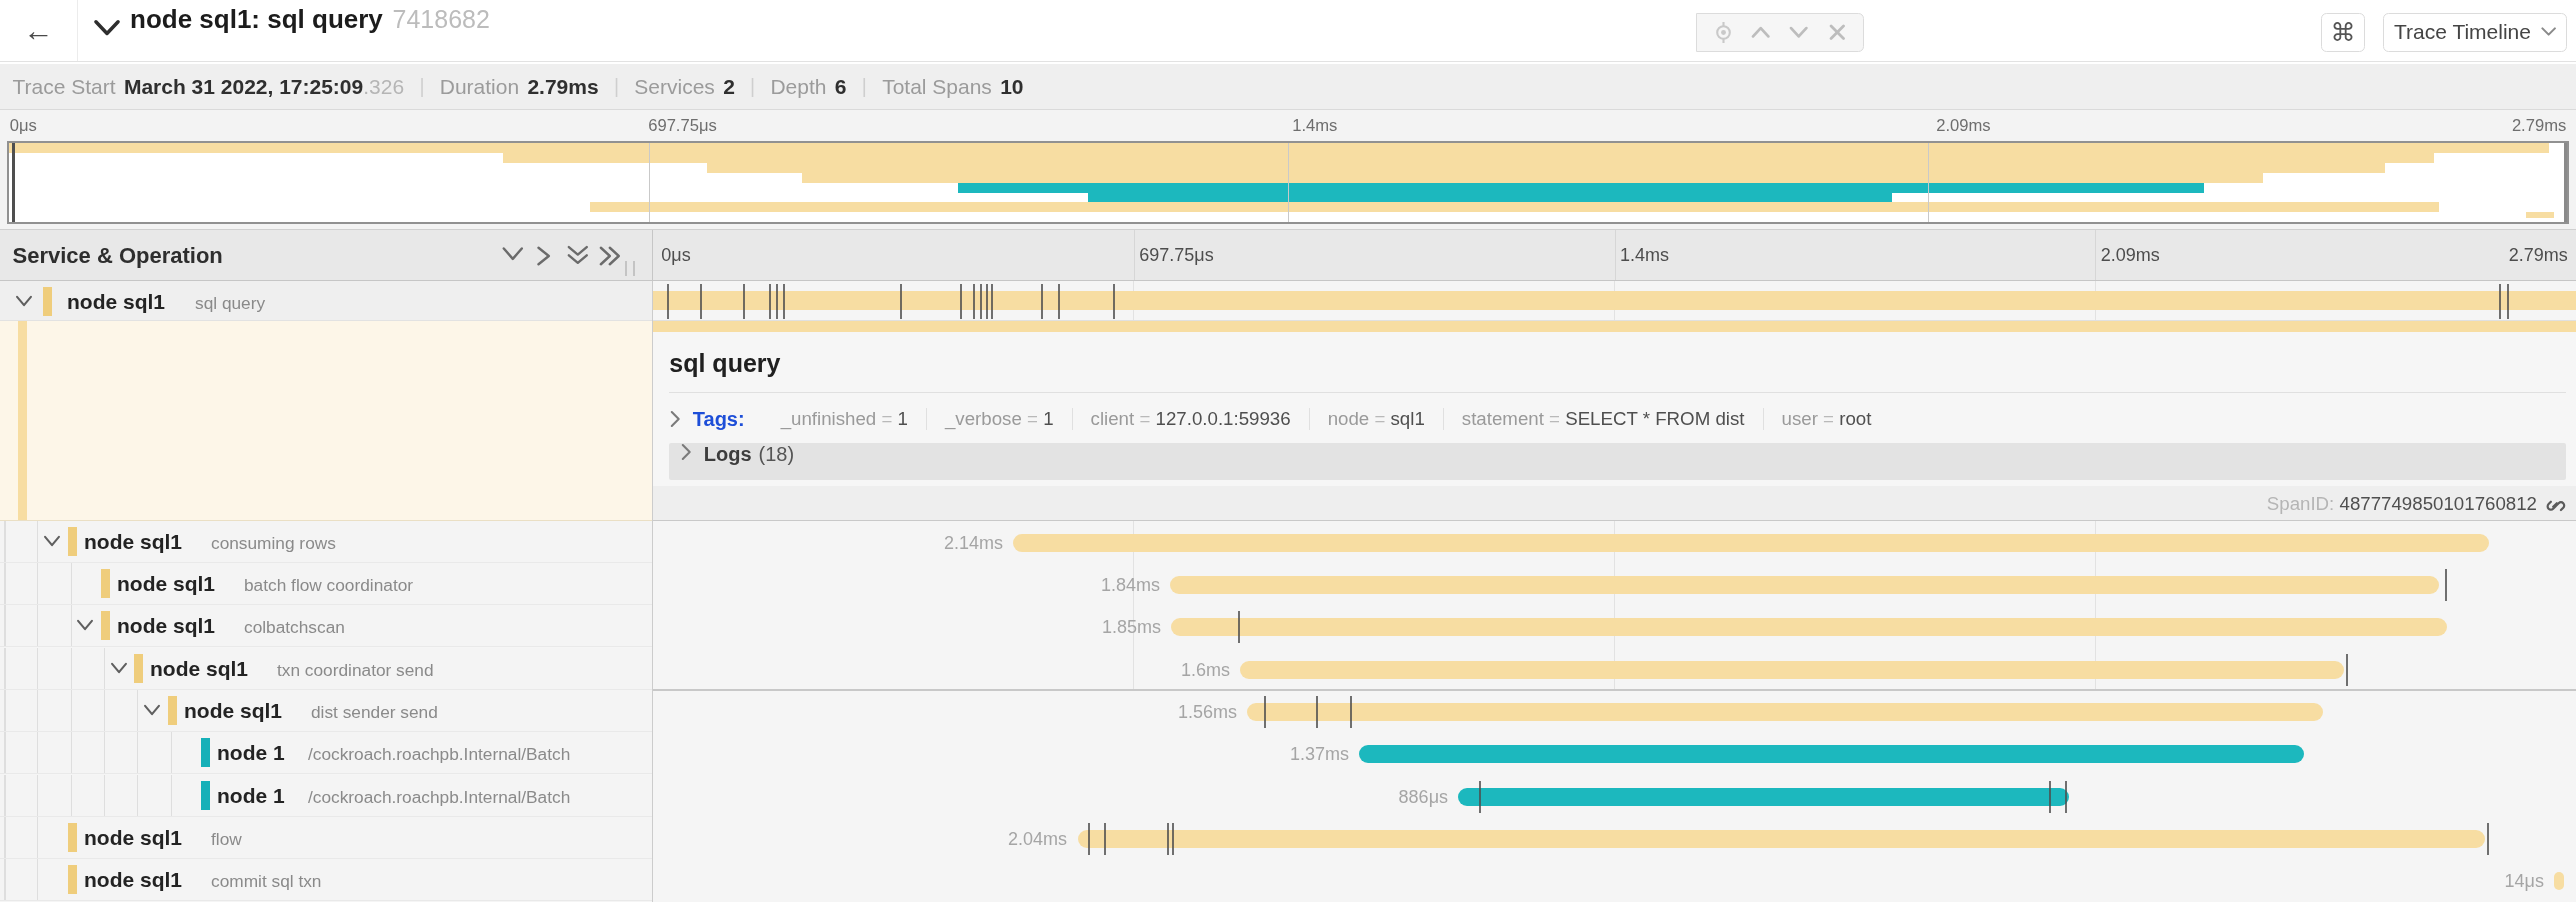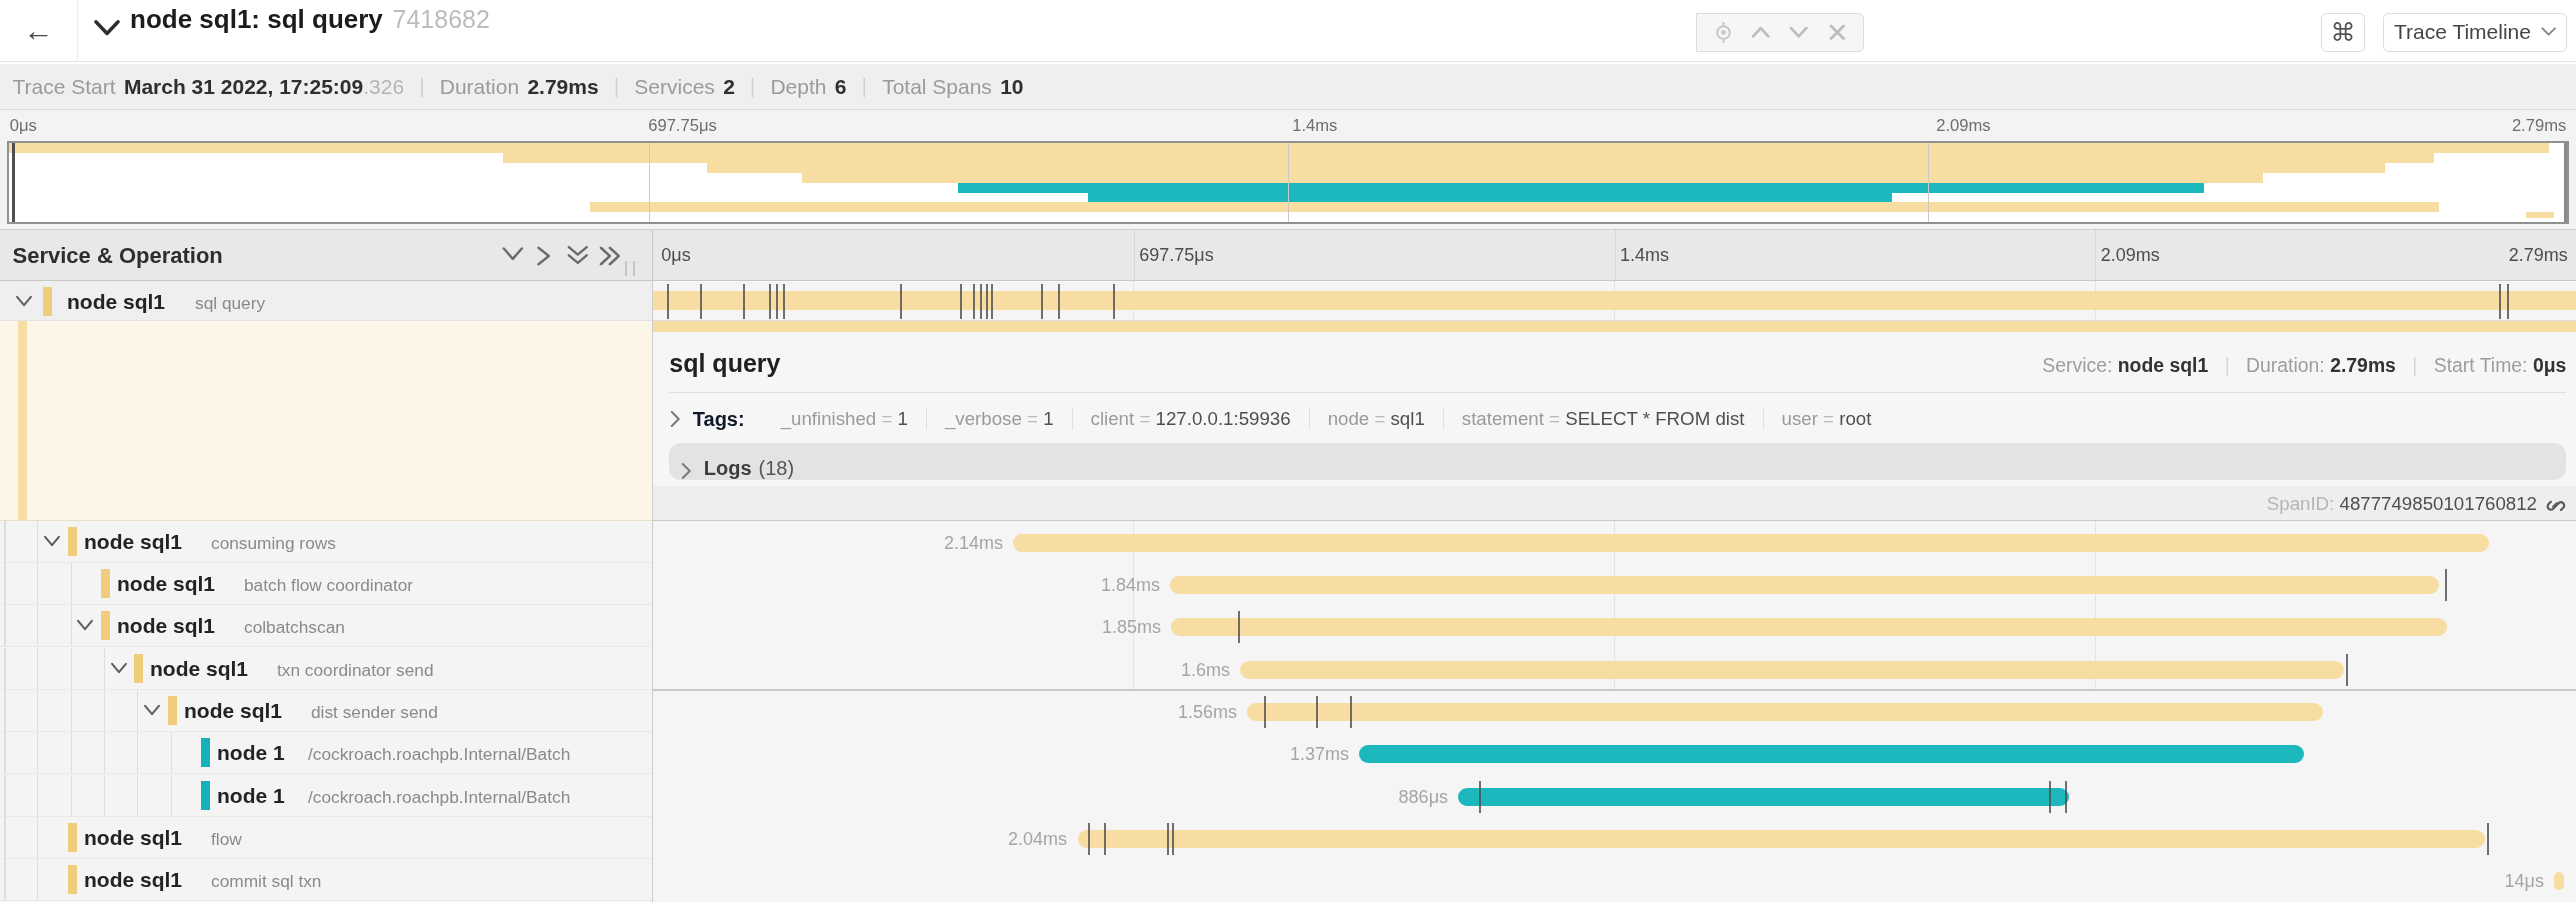--- a/index.html
+++ b/index.html
@@ -66,27 +66,27 @@
   #root-span-row { position:absolute; left:0; top:0; width:1924px; height:40px; border-bottom:1.4px solid #e0e0e0; }
   #detail-accent-strip { position:absolute; left:0; top:40px; width:1924px; height:11px; }
   #detail-panel { position:absolute; left:0; top:51px; width:1924px; height:189px; background:#f6f6f6; z-index:5; }
   #detail-title { position:absolute; left:17.3px; top:16.6px; font-size:25px; font-weight:bold; color:#202020; }
   #detail-meta { position:absolute; right:9.7px; top:22px; font-size:19.4px; white-space:nowrap; }
   .dm-label { color:#9d9d9d; }
   .dm-value { color:#333; font-weight:bold; }
   .dm-sep { color:#d6d6d6; margin:0 11px; }
   #detail-divider { position:absolute; left:17.3px; right:9.7px; top:60px; height:1.4px; background:#e0e0e0; }
   #tags-row { position:absolute; left:17.3px; top:69px; height:36px; display:flex; align-items:center; cursor:pointer; }
-  #tags-label { font-size:20px; font-weight:bold; color:#0f172a; margin:0 18px 0 11px; }
+  #tags-label { font-size:20px; font-weight:bold; color:#1d4ed8; margin:0 18px 0 11px; }
   .tag-item { font-size:18.7px; padding:0 18px; border-left:1.4px solid #e0e0e0; white-space:nowrap; }
   .tag-item:first-of-type { border-left:none; }
   .tag-key { color:#9a9a9a; }
   .tag-eq { color:#b9b9b9; }
   .tag-val { color:#4f4f4f; }
-  #logs-row { position:absolute; left:17.3px; right:9.7px; top:111px; height:37px; background:#e3e3e3; border-radius:12px; display:flex; align-items:flex-end; cursor:pointer; }
+  #logs-row { position:absolute; left:17.3px; right:9.7px; top:111px; height:37px; background:#e3e3e3; border-radius:2px; display:flex; align-items:flex-start; cursor:pointer; }
   #logs-label { font-size:20px; font-weight:bold; color:#3d3d3d; margin:0 7px 0 11px; }
   #logs-count { font-size:20px; color:#555; }
   #spanid-row { position:absolute; left:0; right:0; top:154px; height:35px; background:#eeeeee; border-bottom:1.4px solid #c9c9c9; }
   #spanid-text { position:absolute; right:39px; top:7px; font-size:18.7px; white-space:nowrap; }
   #spanid-label { color:#b5b5b5; }
   #spanid-value { color:#4f4f4f; }
   #link-icon { position:absolute; right:9.7px; top:8.3px; cursor:pointer; }
   .tl-row { position:absolute; left:0; width:1924px; height:42px; }
   .tl-bar { position:absolute; top:12.5px; height:18px; border-radius:9px; cursor:pointer; }
   .tl-dur { position:absolute; top:11.8px; font-size:18px; color:#a5a5a5; white-space:nowrap; }
@@ -369,30 +369,20 @@
           <div class="root-tick" style="left: 389px;"></div>
           <div class="root-tick" style="left: 406px;"></div>
           <div class="root-tick" style="left: 461px;"></div>
           <div class="root-tick" style="left: 1847px;"></div>
           <div class="root-tick" style="left: 1855px;"></div>
         </div>
       <div id="detail-accent-strip" style="background: rgb(247, 221, 162);"></div>
 
       <div id="detail-panel">
         <div id="detail-title">sql query</div>
-        <div id="detail-meta">
-          <span class="dm-label">Service:</span>
-          <span class="dm-value">node sql1</span>
-          <span class="dm-sep">|</span>
-          <span class="dm-label">Duration:</span>
-          <span class="dm-value">2.79ms</span>
-          <span class="dm-sep">|</span>
-          <span class="dm-label">Start Time:</span>
-          <span class="dm-value">0μs</span>
-        </div>
         <div id="detail-divider"></div>
         <div id="tags-row">
           <svg width="12.5" height="18" viewBox="0 0 18 26">
               <polyline points="4,3 14,13 4,23" fill="none" stroke="#7a7a7a" stroke-width="3" stroke-linecap="round" stroke-linejoin="round"></polyline>
             </svg>
           <span id="tags-label">Tags:</span>
           <span id="tags-list" style="display:flex;align-items:center;">
               <span class="tag-item"><span class="tag-key">_unfinished</span><span class="tag-eq"> = </span><span class="tag-val">1</span></span>
               <span class="tag-item"><span class="tag-key">_verbose</span><span class="tag-eq"> = </span><span class="tag-val">1</span></span>
               <span class="tag-item"><span class="tag-key">client</span><span class="tag-eq"> = </span><span class="tag-val">127.0.0.1:59936</span></span>

